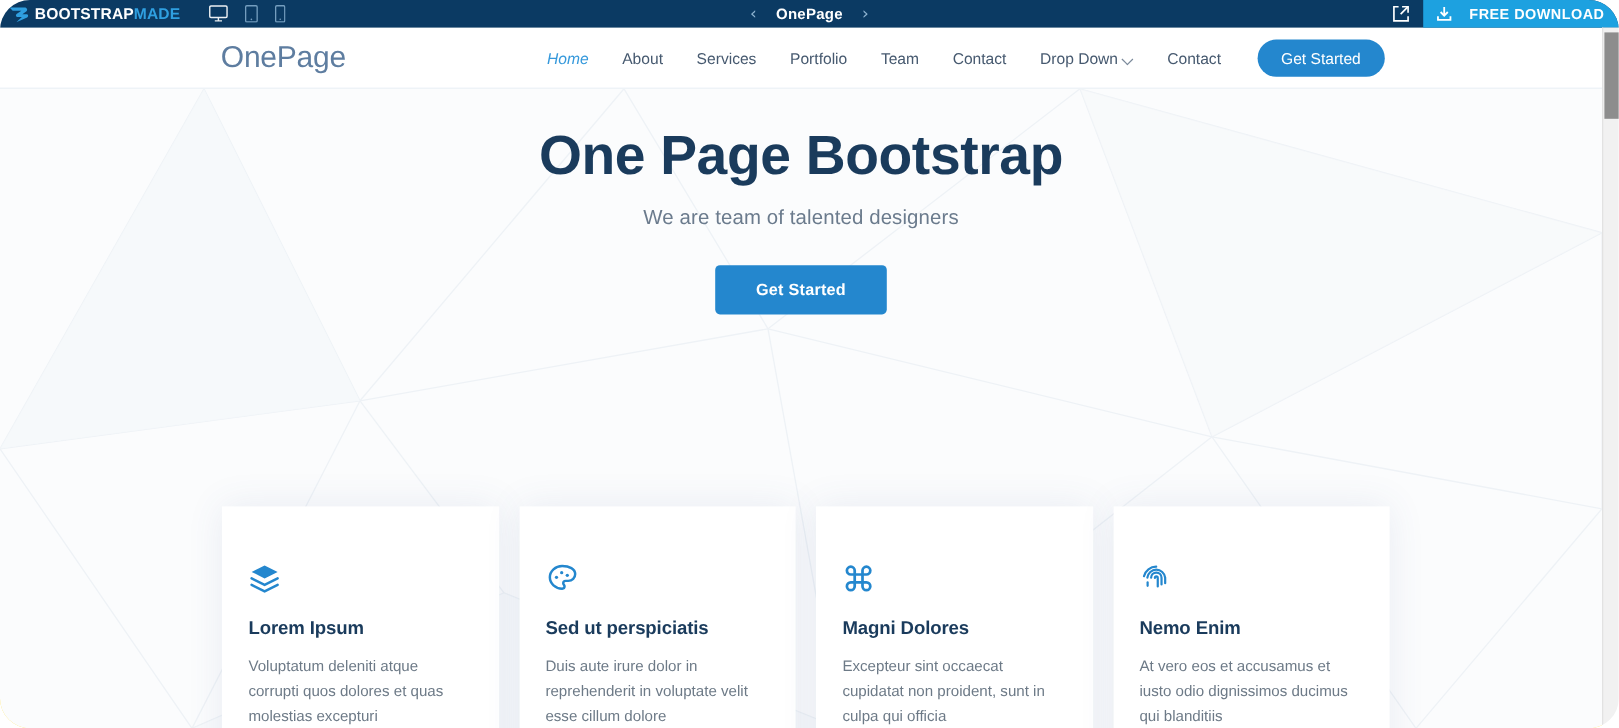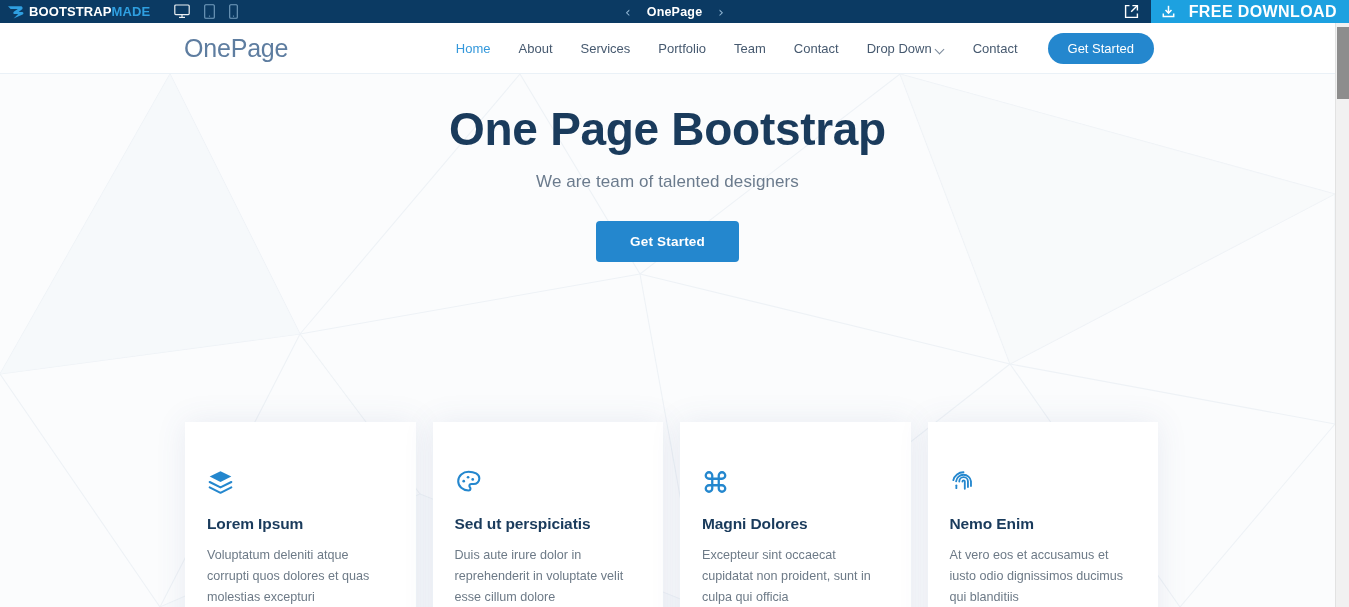--- a/index.html
+++ b/index.html
@@ -11,20 +11,21 @@
     overflow: hidden;
     font-family: "Liberation Sans", sans-serif;
     background: #ffffff;
   }
 
   #app {
     position: relative;
     width: 1349px;
     height: 607px;
     overflow: hidden;
+    border-radius: 25px;
   }
 
   
   .preview-bar {
     position: relative;
     height: 23px;
     background: #0b3a63;
     display: flex;
     align-items: center;
     color: #ffffff;
@@ -104,21 +105,21 @@
   }
   .dl-btn {
     height: 23px;
     background: #1da1e0;
     display: flex;
     align-items: center;
     gap: 14px;
     padding: 0 12px 0 11px;
     cursor: pointer;
     color: #fff;
-    font-size: 16px;
+    font-size: 12px;
     font-weight: bold;
     letter-spacing: .4px;
     white-space: nowrap;
   }
 
   
   .site {
     position: relative;
     width: 1335px;
     height: 584px;
@@ -156,21 +157,21 @@
   }
   .nav a {
     font-size: 13px;
     color: #46596f;
     text-decoration: none;
     padding: 0 14px;
     white-space: nowrap;
     line-height: 51px;
     cursor: pointer;
   }
-  .nav a.active { color: #3498db; }
+  .nav a.active { color: #3498db; font-style: italic; }
   .nav .dd {
     display: inline-flex;
     align-items: center;
     gap: 4px;
   }
   .caret {
     width: 9px; height: 9px;
     display: inline-block;
     position: relative;
     top: 1px;

